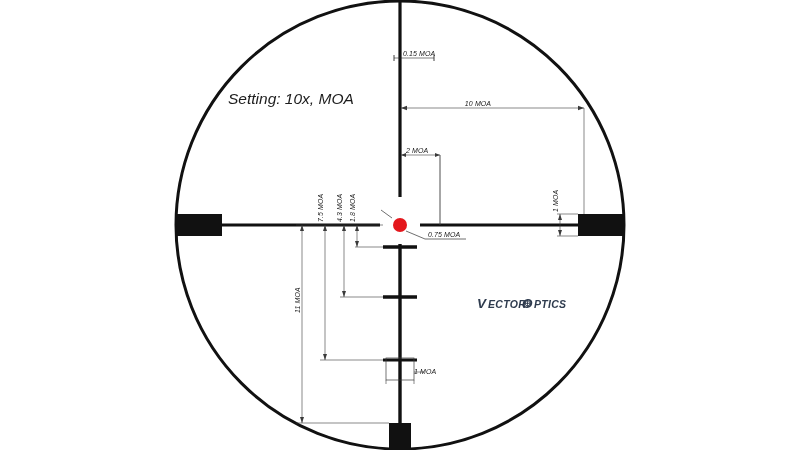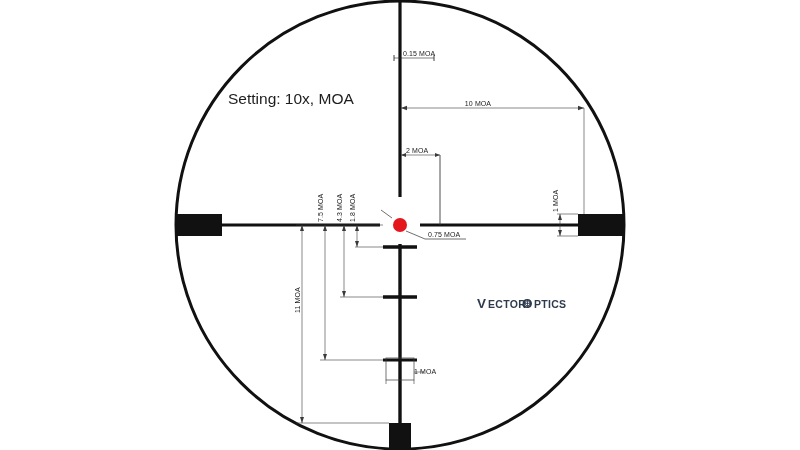--- a/index.html
+++ b/index.html
@@ -10,20 +10,21 @@
   }
   body {
     font-family: "Liberation Sans", sans-serif;
   }
   #stage {
     position: relative;
     width: 800px;
     height: 450px;
     background: #fde047;
     overflow: hidden;
+    font-style: italic;
   }
   #reticle-svg {
     position: absolute;
     left: 0;
     top: 0;
     width: 800px;
     height: 450px;
     display: block;
   }
   .dim-text {

